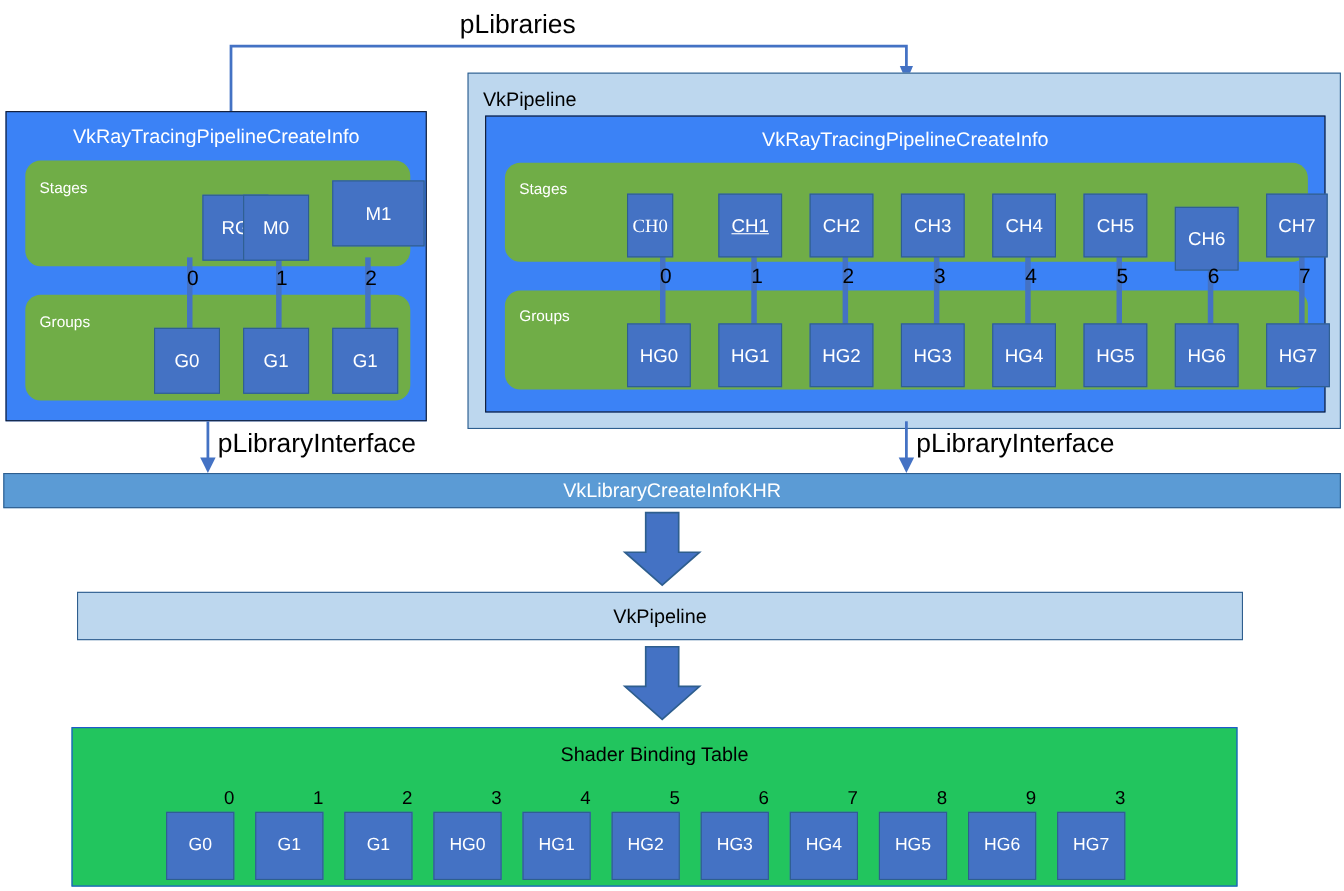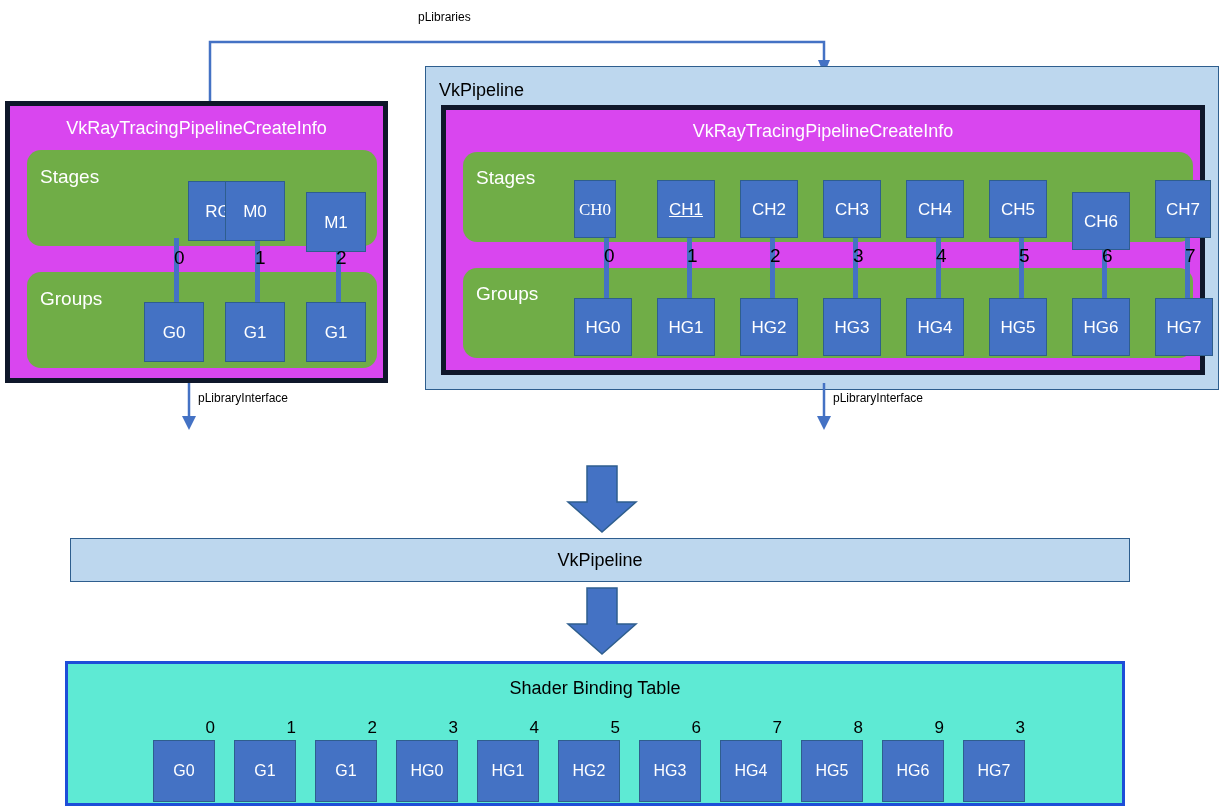--- a/index.html
+++ b/index.html
@@ -18,22 +18,22 @@
     height: 810px;
     background: #ffffff;
     overflow: hidden;
   }
 
   
   .abs { position: absolute; box-sizing: border-box; }
 
   
   .panel-rtci {
-    background: #d946ef;
-    border: 5px solid #0f172a;
+    background: #3b82f6;
+    border: 1px solid #0f172a;
   }
   
   .panel-vkpipeline {
     background: #BDD7EE;
     border: 1px solid #2E5E8E;
   }
   
   .panel-green {
     background: #70AD47;
     border-radius: 14px;
@@ -81,46 +81,46 @@
     white-space: nowrap;
   }
   .title-black {
     color: #000000;
     font-size: 18px;
     line-height: 1;
     white-space: nowrap;
   }
   .label-green {
     color: #ffffff;
-    font-size: 19px;
+    font-size: 14px;
     line-height: 1;
     white-space: nowrap;
   }
   .arrow-label {
     color: #000000;
-    font-size: 12px;
+    font-size: 24px;
     line-height: 1;
     white-space: nowrap;
   }
 
   
   .bar {
     border: 1px solid #2E5E8E;
     display: flex;
     align-items: center;
     justify-content: center;
   }
   .bar-solid  { background: #5B9BD5; }
   .bar-pale   { background: #BDD7EE; }
   .bar-label-white { color: #ffffff; font-size: 18px; white-space: nowrap; }
   .bar-label-black { color: #000000; font-size: 18px; white-space: nowrap; }
 
   .sbt-panel {
-    background: #5eead4;
-    border: 3px solid #1d4ed8;
+    background: #22c55e;
+    border: 1px solid #1d4ed8;
   }
   .sbt-title {
     color: #000000;
     font-size: 18px;
     white-space: nowrap;
     text-align: center;
   }
 
   svg { display: block; overflow: visible; }
 </style>
@@ -147,21 +147,21 @@
     <div class="abs panel-green" style="left:17px; top:166px; width:350px; height:96px;">
       <div class="abs label-green" style="left:13px; top:17px;">Groups</div>
     </div>
 
     <div class="abs connector" style="left:164px; top:132px; height:72px;"></div>
     <div class="abs connector" style="left:245px; top:132px; height:72px;"></div>
     <div class="abs connector" style="left:326px; top:132px; height:72px;"></div>
 
     <div class="abs cell" style="left:134px; top:75px; width:60px; height:60px;margin-left:44px;">RG</div>
     <div class="abs cell" style="left:215px; top:75px; width:60px; height:60px;">M0</div>
-    <div class="abs cell" style="left:296px; top:86px; width:60px; height:60px;">M1</div>
+    <div class="abs cell" style="left:296px; top:62px; width:84px; height:60px;">M1</div>
 
     <div class="abs idx" style="left:164px; top:142px;">0</div>
     <div class="abs idx" style="left:245px; top:142px;">1</div>
     <div class="abs idx" style="left:326px; top:142px;">2</div>
 
     <div class="abs cell" style="left:134px; top:196px; width:60px; height:60px;">G0</div>
     <div class="abs cell" style="left:215px; top:196px; width:60px; height:60px;">G1</div>
     <div class="abs cell" style="left:296px; top:196px; width:60px; height:60px;">G1</div>
   </div>
 
@@ -221,20 +221,23 @@
     <svg width="1222" height="58" viewBox="0 0 1222 58">
       <line x1="189" y1="5" x2="189" y2="42" stroke="#4472C4" stroke-width="2.5"></line>
       <polygon points="189,52 182,38 196,38" fill="#4472C4"></polygon>
       <line x1="824" y1="5" x2="824" y2="42" stroke="#4472C4" stroke-width="2.5"></line>
       <polygon points="824,52 817,38 831,38" fill="#4472C4"></polygon>
     </svg>
   </div>
   <div class="abs arrow-label" style="left:198px; top:392px;">pLibraryInterface</div>
   <div class="abs arrow-label" style="left:833px; top:392px;">pLibraryInterface</div>
 
+  <div class="abs bar bar-solid" style="left:3px; top:430px; width:1216px; height:32px;">
+    <span class="bar-label-white">VkLibraryCreateInfoKHR</span>
+  </div>
 
   <div class="abs" style="left:562px; top:466px; width:80px; height:68px;">
     <svg width="80" height="68" viewBox="0 0 80 68">
       <polygon points="25,0 55,0 55,36 74,36 40,66 6,36 25,36" fill="#4472C4" stroke="#2E5E8E" stroke-width="1.5"></polygon>
     </svg>
   </div>
 
   <div class="abs bar bar-pale" style="left:70px; top:538px; width:1060px; height:44px;">
     <span class="bar-label-black">VkPipeline</span>
   </div>

